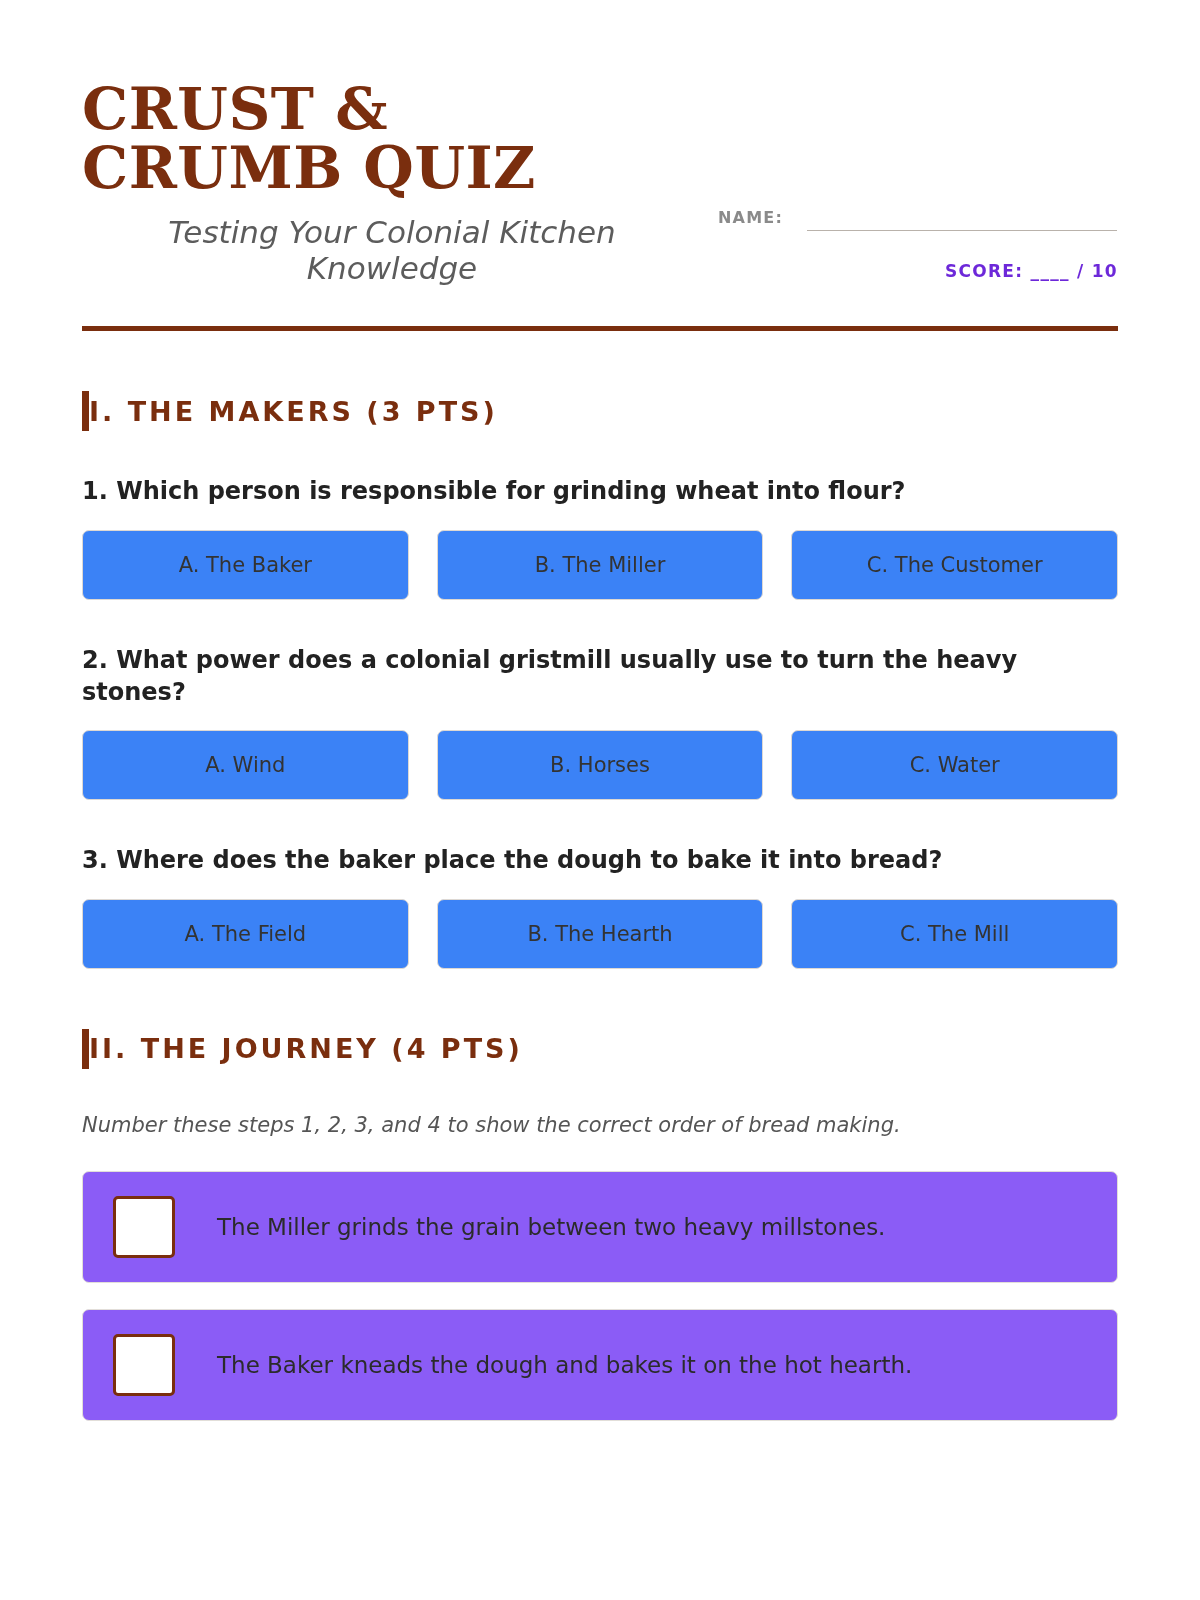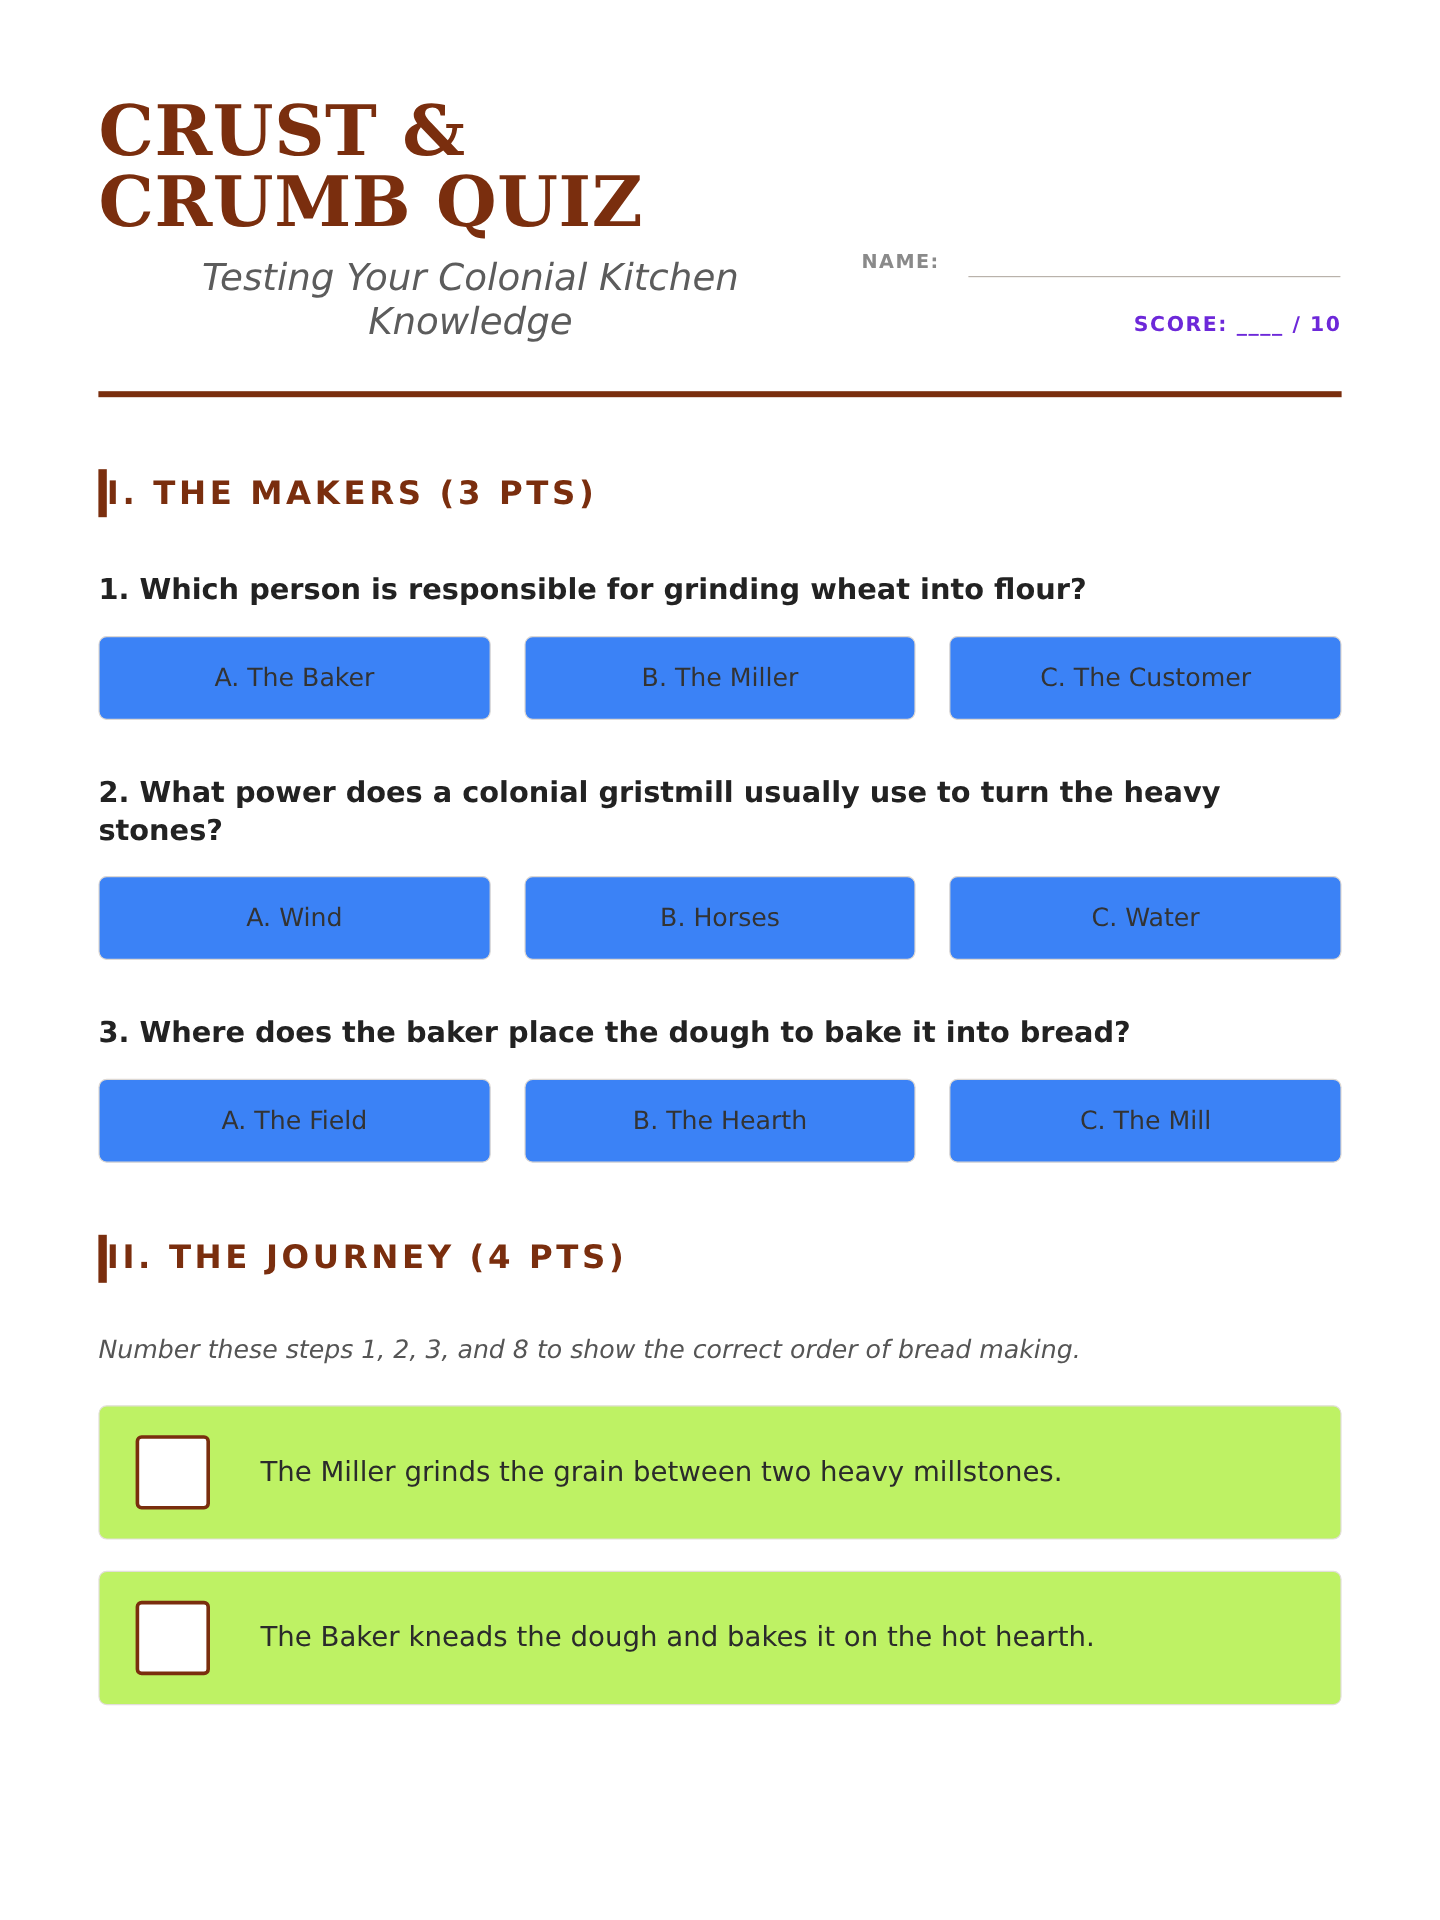--- a/index.html
+++ b/index.html
@@ -139,21 +139,21 @@
   }
   .order-list {
     margin-top: 34px;
   }
   .order-item {
     display: flex;
     align-items: center;
     gap: 42px;
     border: 1px solid #e2ded9;
     border-radius: 7px;
-    background: #bef264;
+    background: #8b5cf6;
     padding: 24px 30px;
     margin-bottom: 26px;
   }
   .order-box {
     width: 56px;
     height: 56px;
     border: 3px solid #7A2E0E;
     border-radius: 5px;
     background: #ffffff;
     flex: 0 0 auto;
@@ -216,21 +216,21 @@
       </div>
     </div>
   </div>
 
   <div class="section">
     <div class="section-head">
       <div class="section-bar"></div>
       <div class="section-title">II. THE JOURNEY (4 PTS)</div>
     </div>
 
-    <div class="instruction">Number these steps 1, 2, 3, and 8 to show the correct order of bread making.</div>
+    <div class="instruction">Number these steps 1, 2, 3, and 4 to show the correct order of bread making.</div>
 
     <div class="order-list">
       <div class="order-item">
         <div class="order-box"></div>
         <div class="order-text">The Miller grinds the grain between two heavy millstones.</div>
       </div>
       <div class="order-item">
         <div class="order-box"></div>
         <div class="order-text">The Baker kneads the dough and bakes it on the hot hearth.</div>
       </div>

